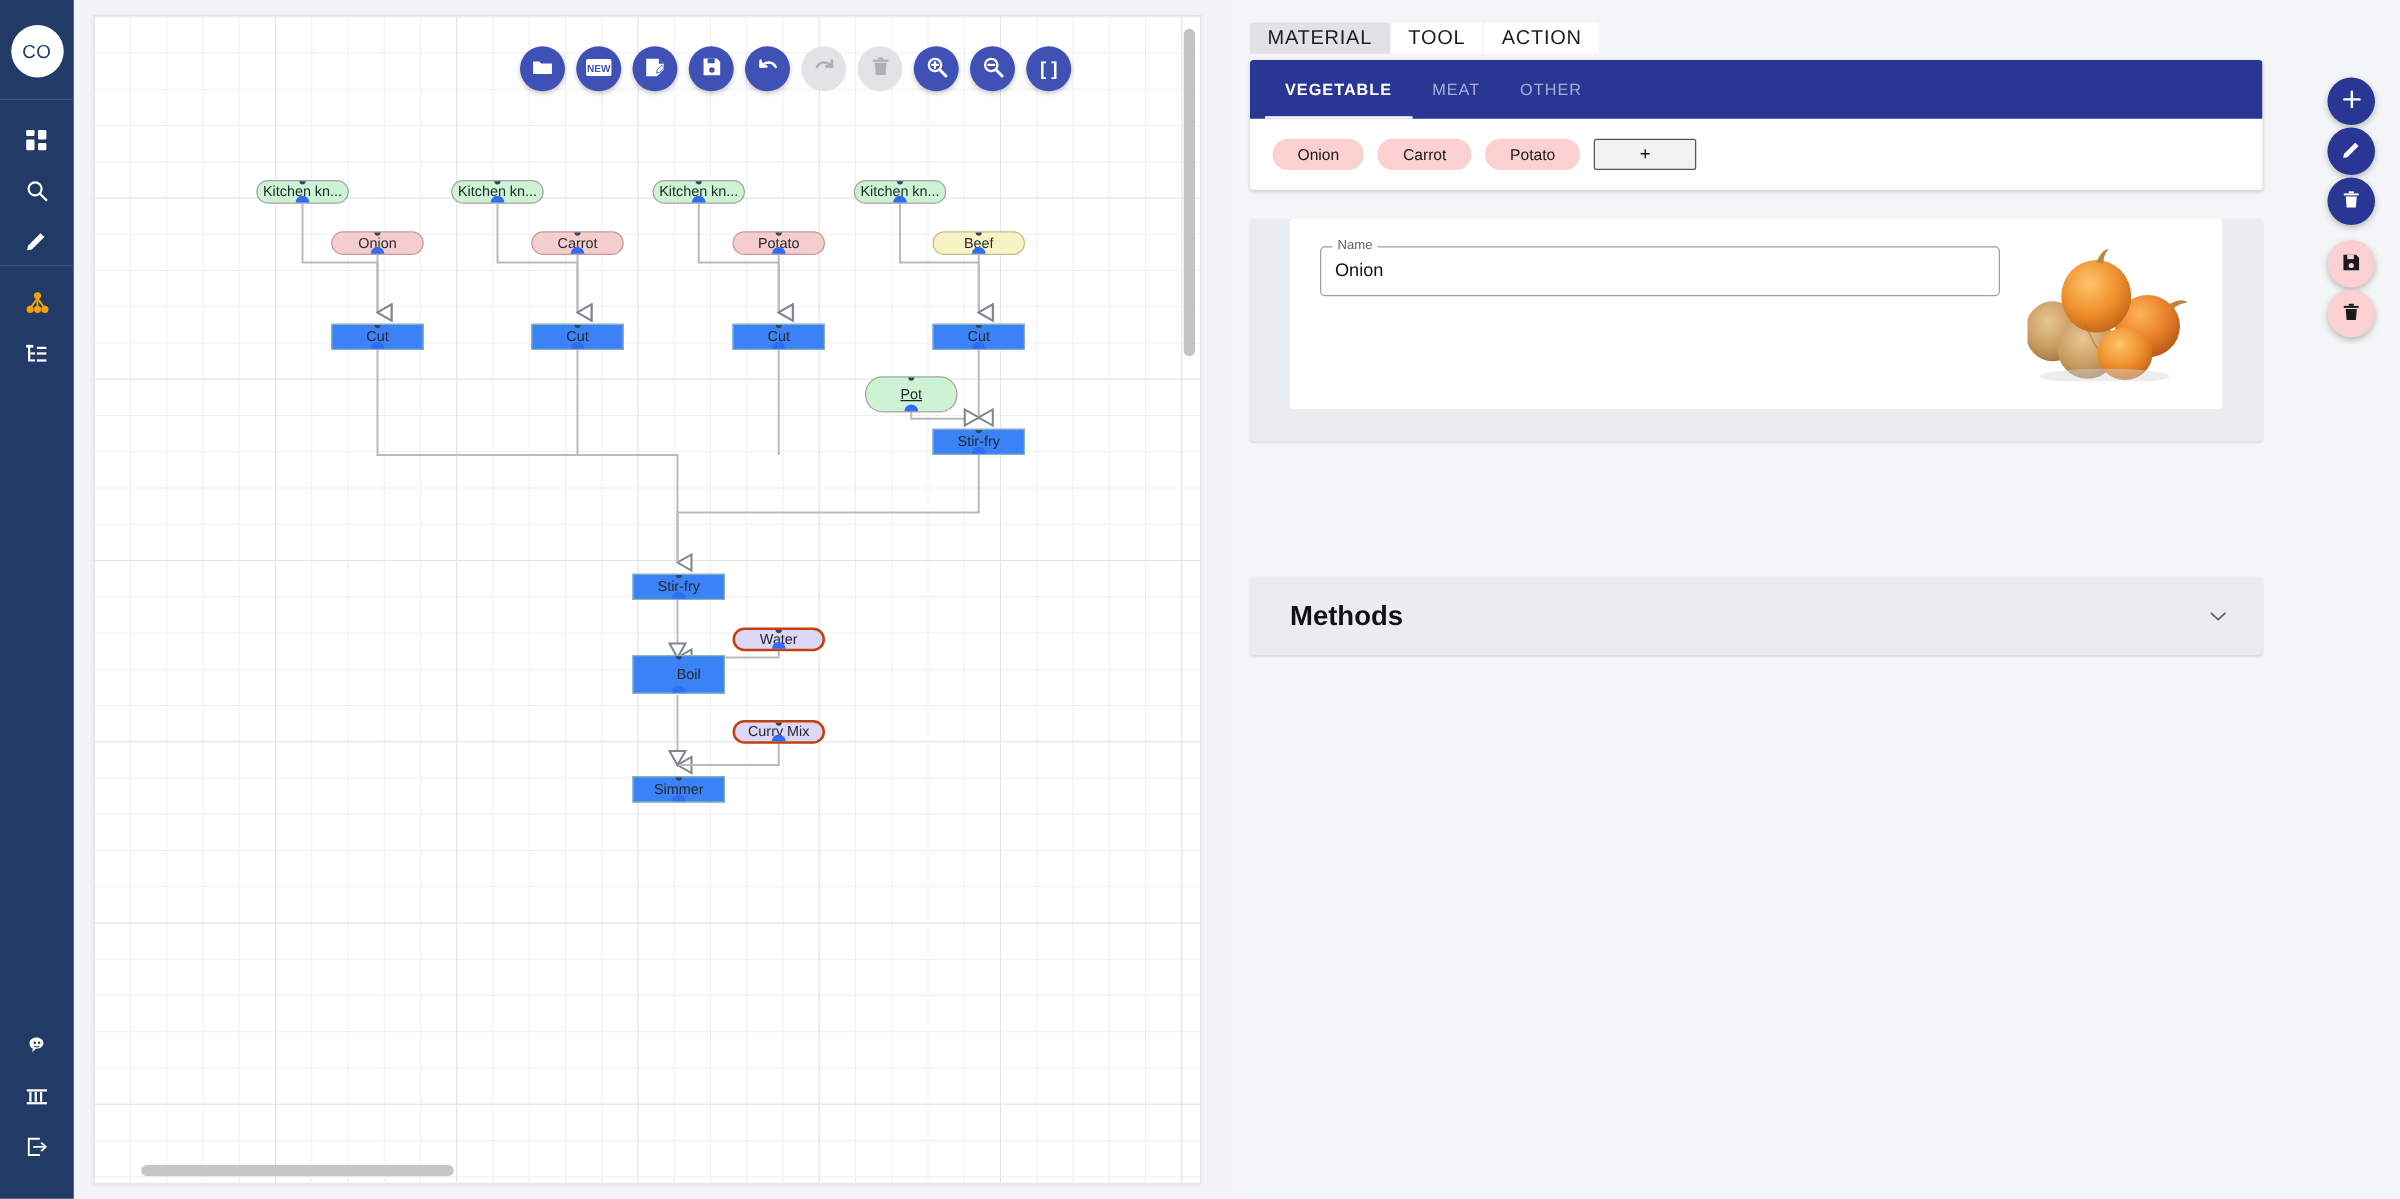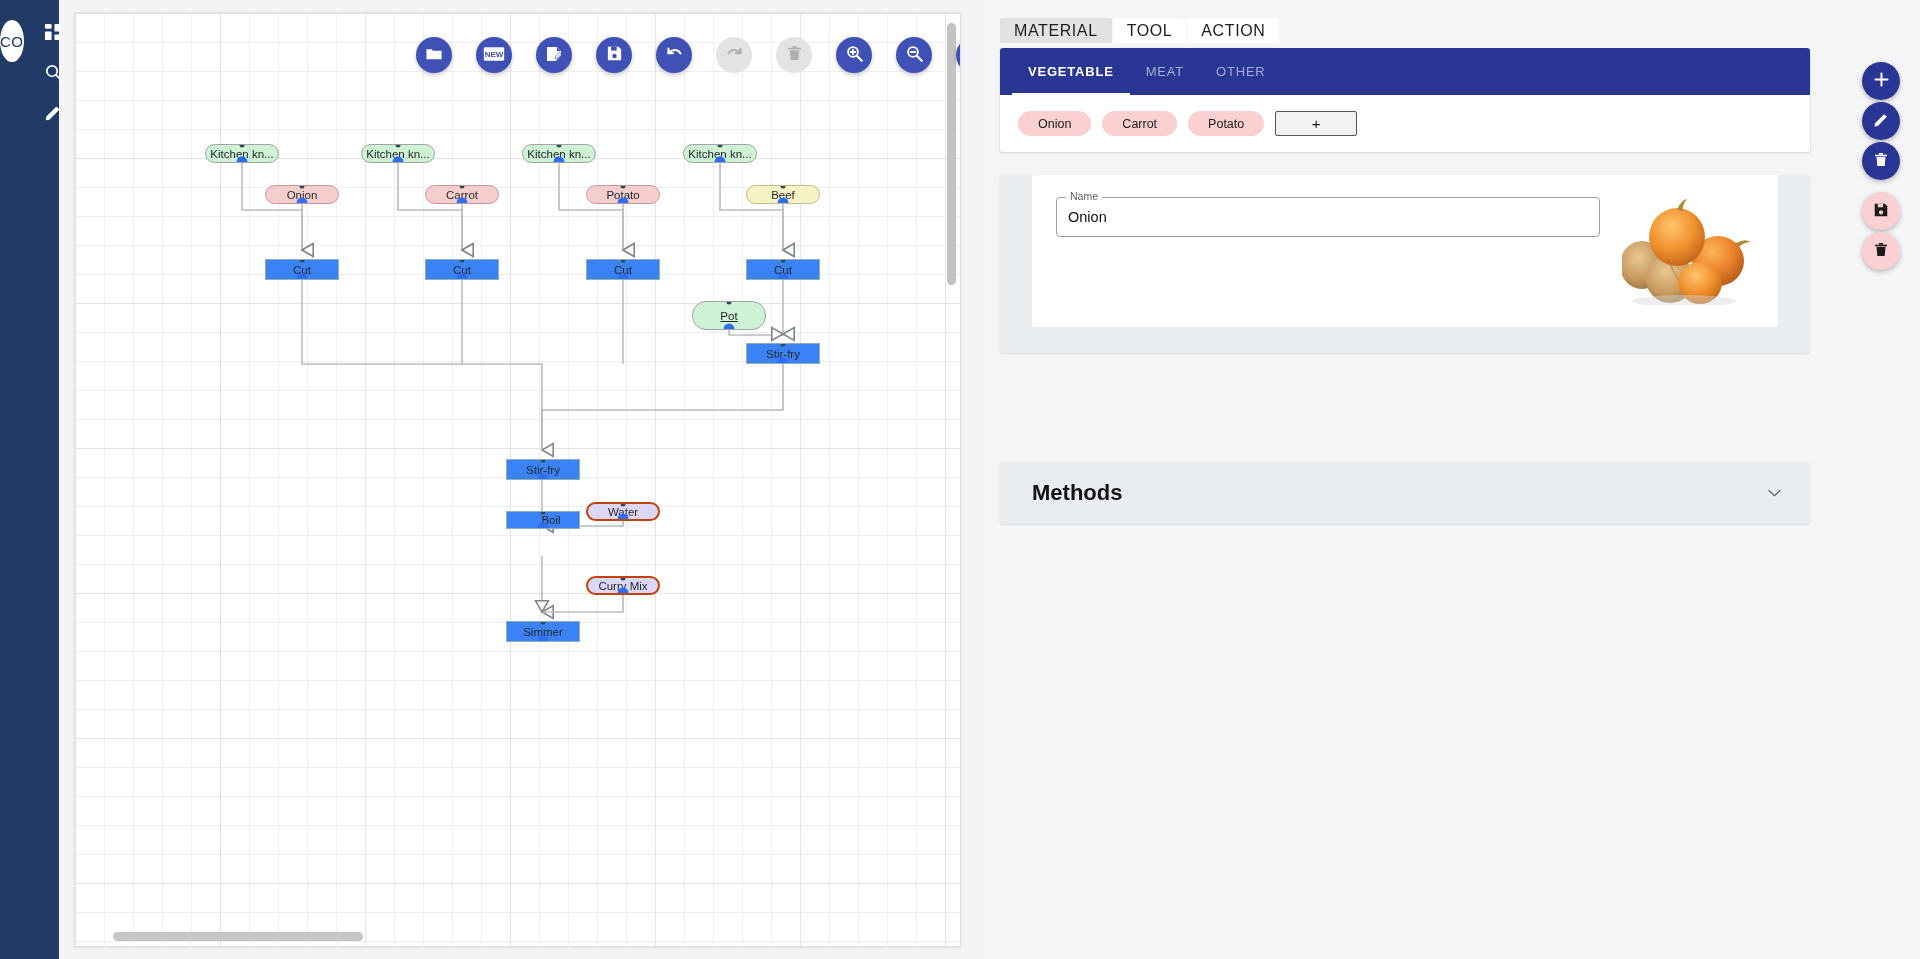--- a/index.html
+++ b/index.html
@@ -9,21 +9,21 @@
     overflow: hidden;
     font-family: "Liberation Sans", sans-serif;
     background: #f4f4f6;
   }
 
   
   #rail {
     position: absolute; left: 0; top: 0;
     width: 59px; height: 959px;
     background: #213a66;
-    display: flex; flex-direction: row; align-items: flex-start;
+    display: flex; flex-direction: column; align-items: center;
   }
   .rail-avatar {
     width: 42px; height: 42px; border-radius: 50%;
     background: #ffffff; color: #213a66;
     display: flex; align-items: center; justify-content: center;
     font-size: 15px; letter-spacing: 0.5px; font-weight: 400;
     margin-top: 20px; margin-bottom: 17px;
   }
   .rail-sep { width: 59px; height: 1px; background: #3a537f; }
   .rail-group { display: flex; flex-direction: column; align-items: center; width: 59px; }
@@ -83,21 +83,21 @@
   }
   .port-in {
     position: absolute; width: 5px; height: 5px; border-radius: 50%;
     background: #2f4858; left: 50%; transform: translate(-50%, -50%);
     top: 0;
   }
 
   
   #flow-toolbar {
     position: absolute; left: 341px; top: 24px;
-    display: flex; gap: 24px; z-index: 30;
+    display: flex; gap: 9px; z-index: 30;
   }
   .tb-btn {
     width: 36px; height: 36px; border-radius: 50%;
     background: #3f51b5; color: #fff;
     display: flex; align-items: center; justify-content: center;
     box-shadow: 0 2px 4px rgba(0,0,0,.22);
     cursor: pointer; border: none; padding: 0;
   }
   .tb-btn.disabled { background: #e3e3e5; color: #b0b0b4; box-shadow: none; cursor: default; }
   .tb-btn .glyph { font-size: 15px; font-weight: bold; line-height: 1; }
@@ -455,21 +455,21 @@
       <div class="node action" style="left: 431px; top: 446px; width: 74px; height: 21px;">
         <span class="port-in"></span>
         <span>Stir-fry</span>
         <span class="port-out"></span>
       </div>
       <div class="node other" style="left: 511px; top: 489px; width: 74px; height: 19px;">
         <span class="port-in"></span>
         <span>Water</span>
         <span class="port-out"></span>
       </div>
-      <div class="node action" style="left: 431px; top: 498px; width: 74px; height: 18px; padding-left: 16px;">
+      <div class="node action" style="left: 431px; top: 511px; width: 74px; height: 31px; padding-left: 16px;">
         <span class="port-in"></span>
         <span>Boil</span>
         <span class="port-out"></span>
       </div>
       <div class="node other" style="left: 511px; top: 563px; width: 74px; height: 19px;">
         <span class="port-in"></span>
         <span>Curry Mix</span>
         <span class="port-out"></span>
       </div>
       <div class="node action" style="left: 431px; top: 608px; width: 74px; height: 21px;">

